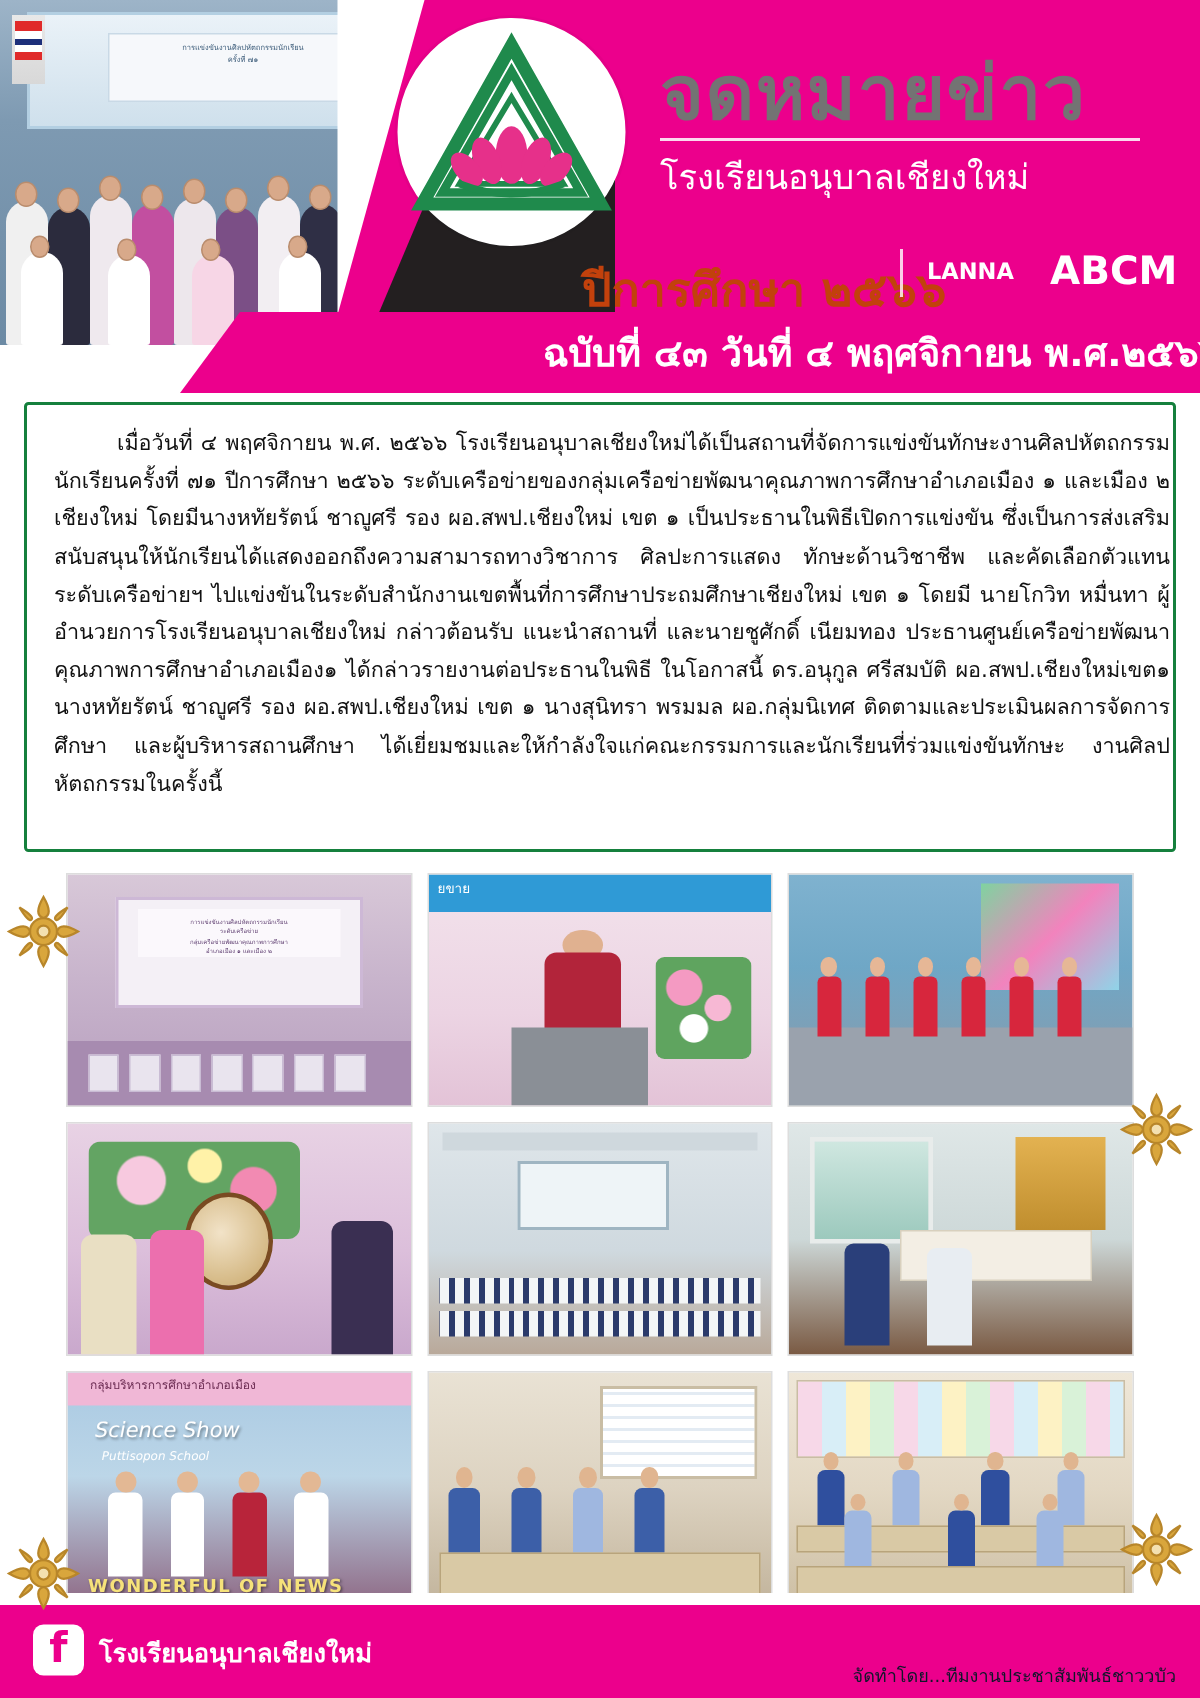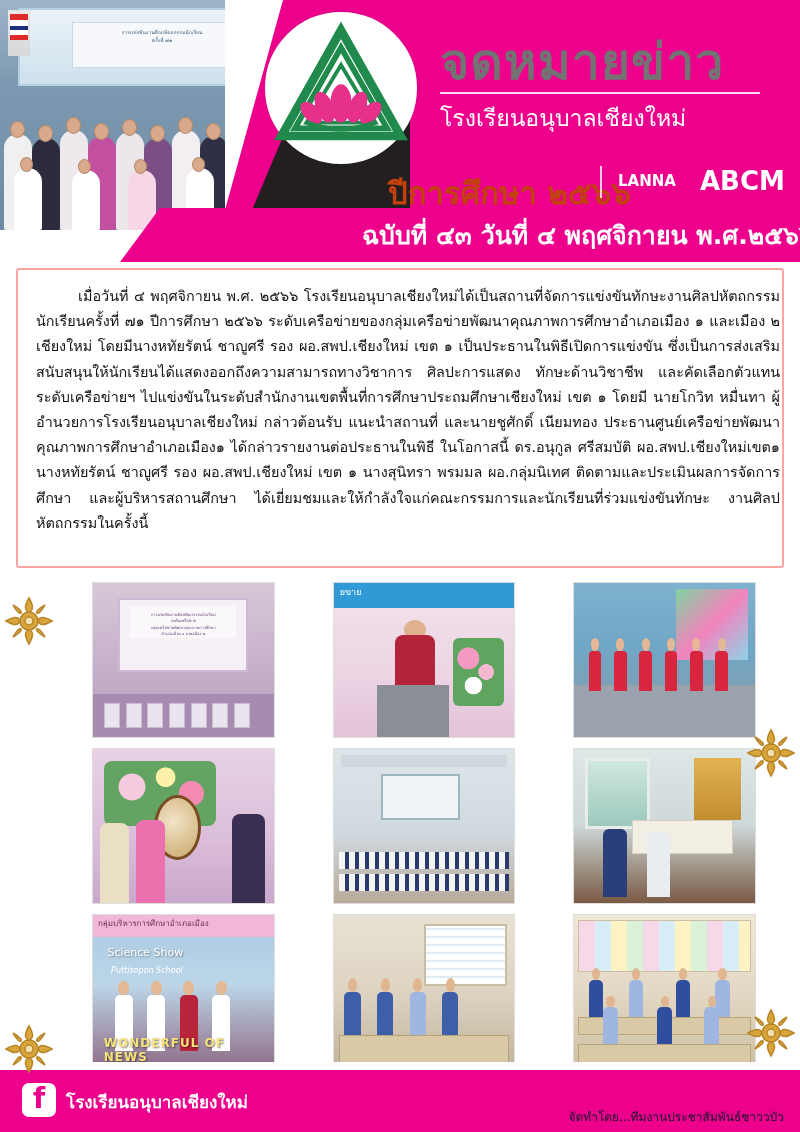--- a/index.html
+++ b/index.html
@@ -113,21 +113,21 @@
     color: #ffffff; font-size: 26px; font-weight: bold; z-index: 6; white-space: nowrap;
   }
   .header-issue {
     position: absolute; left: 362px; top: 215px;
     color: #ffffff; font-size: 25px; font-weight: bold; z-index: 7; white-space: nowrap;
   }
 
   
   .article-box {
     position: absolute; left: 16px; top: 268px; width: 768px; height: 300px;
-    border: 2px solid #fca5a5; border-radius: 3px;
+    border: 2px solid #15803d; border-radius: 3px;
     background: #ffffff;
     padding: 14px 2px 10px 18px;
   }
   .article-box p {
     font-size: 14.4px; line-height: 1.75; color: #111111;
     text-align: justify; text-indent: 42px;
     word-break: break-word;
   }
 
   
@@ -136,21 +136,20 @@
     width: 712px; height: 488px;
     display: grid;
     grid-template-columns: repeat(3, 1fr);
     grid-template-rows: repeat(3, 1fr);
     gap: 10px;
   }
   .cell {
     position: relative; overflow: hidden;
     border: 1px solid #dddddd;
     background: #cccccc;
-    margin-left: 48px;
   }
 
   
   .c1 { background: linear-gradient(180deg,#d8c8d8 0%, #c8b4cc 45%, #b79fbe 100%); }
   .c1 .stage { position:absolute; left:14%; top:10%; width:72%; height:48%; background:#f4f0f6; border:2px solid #cdb8d6; }
   .c1 .banner { position:absolute; left:8%; top:8%; width:84%; height:46%; background:#fbf8fc; font-size:4px; color:#5b3a6e; text-align:center; padding-top:6px; line-height:1.6; }
   .c1 .floor { position:absolute; left:0; bottom:0; width:100%; height:28%; background:#a78bb0; }
   .c1 .chair { position:absolute; bottom:6%; width:9%; height:16%; background:#e9e4ee; border:1px solid #c9bcd4; }
 
   .c2 { background: linear-gradient(180deg,#f3e3ec 0%, #ecd4e3 60%, #e3c3d7 100%); }
@@ -180,22 +179,22 @@
   .c5 .r1 { bottom:22%; } .c5 .r2 { bottom:8%; }
 
   .c6 { background: linear-gradient(180deg,#dfe7e7 0%, #cdd8d8 50%, #7a5a43 100%); }
   .c6 .window { position:absolute; left:6%; top:6%; width:36%; height:46%; background:linear-gradient(180deg,#cfe7e0,#9cc9bd); border:3px solid #e8eceb; }
   .c6 .shrine { position:absolute; right:8%; top:6%; width:26%; height:40%; background:linear-gradient(180deg,#e3b251,#c08e2e); }
   .c6 .table { position:absolute; left:32%; top:46%; width:56%; height:22%; background:#f3eee4; border:1px solid #d8d0be; }
   .c6 .p1 { position:absolute; left:16%; bottom:4%; width:13%; height:44%; background:#2a3f7a; border-radius:6px 6px 0 0; }
   .c6 .p2 { position:absolute; left:40%; bottom:4%; width:13%; height:42%; background:#e8edf2; border-radius:6px 6px 0 0; }
 
   .c7 { background: linear-gradient(180deg,#a9c9e2 0%, #bcd6e8 45%, #8f6b86 100%); }
-  .c7 .sign { position:absolute; left:0; top:0; width:100%; height:14%; background:#f0b7d6; color:#6b2b52; font-size:8px; padding:2px 5px; }
-  .c7 .title { position:absolute; left:8%; top:20%; color:#ffffff; font-size:11px; text-shadow:1px 1px 2px rgba(0,0,0,.4); }
+  .c7 .sign { position:absolute; left:0; top:0; width:100%; height:14%; background:#f0b7d6; color:#6b2b52; font-size:8px; padding:2px 15px; }
+  .c7 .title { position:absolute; left:8%; top:20%; color:#ffffff; font-size:14px; font-style:italic; text-shadow:1px 1px 2px rgba(0,0,0,.4); }
   .c7 .sub { position:absolute; left:10%; top:33%; color:#ffffff; font-size:8px; font-style:italic;text-align:right; }
   .c7 .wonder { position:absolute; left:6%; bottom:3%; color:#f6e27a; font-size:12px; font-weight:bold; letter-spacing:1px; text-shadow:1px 1px 2px rgba(0,0,0,.5); }
   .c7 .kid { position:absolute; bottom:12%; width:10%; height:36%; background:#ffffff; border-radius:5px 5px 0 0; }
   .c7 .kid:after { content:""; position:absolute; left:20%; top:-26%; width:60%; height:26%; border-radius:50%; background:#e3b894; }
 
   .c8 { background: linear-gradient(180deg,#e9e2d4 0%, #ddd3c1 50%, #c2b49c 100%); }
   .c8 .board { position:absolute; right:4%; top:6%; width:46%; height:40%; background:#ffffff; border:2px solid #c9bda4;
     background-image: repeating-linear-gradient(0deg,#ffffff 0 6px,#e3ebf3 6px 8px); }
   .c8 .desk { position:absolute; left:3%; bottom:4%; width:94%; height:18%; background:#d9c9a5; border:1px solid #b8a47c; }
   .c8 .stud { position:absolute; bottom:20%; width:9%; height:30%; background:#3c5fa8; border-radius:5px 5px 0 0; }

